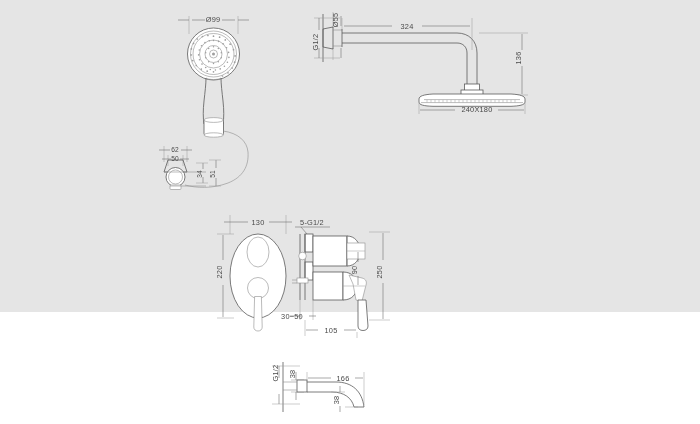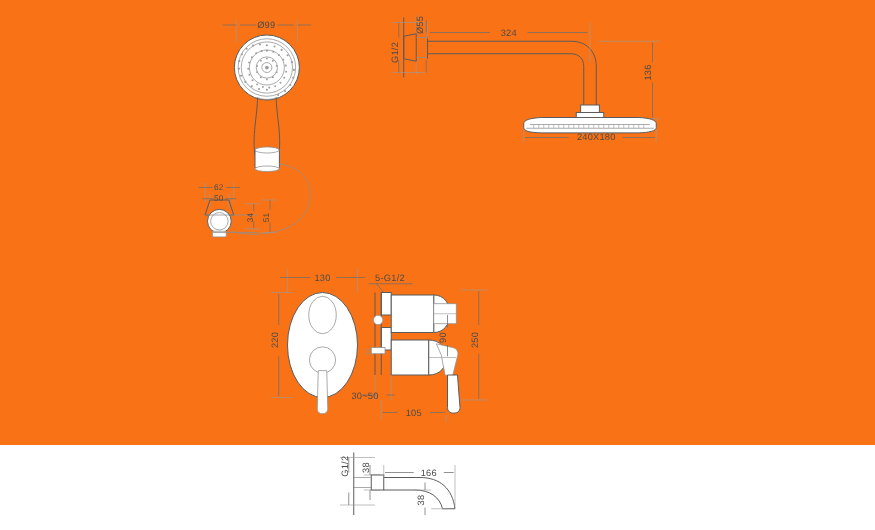--- a/index.html
+++ b/index.html
@@ -4,22 +4,22 @@
 <style>
   html,body{margin:0;padding:0;background:#ffffff;}
   body{
     width:700px;height:424px;
     font-family:"Liberation Sans", sans-serif;
     color:#3a3a3a;
     overflow:hidden;
     position:relative;
   }
   #sheet{
-    position:absolute;left:0;top:0;width:700px;height:356px;
-    background:#f97316;
+    position:absolute;left:0;top:0;width:700px;height:312px;
+    background:#e5e5e5;
     text-decoration:underline;
   }
   svg#drawing{position:absolute;left:0;top:0;width:700px;height:424px;}
   .ln{stroke:#5b5b5b;stroke-width:0.8;fill:none;}
   .ln-thin{stroke:#8d8d8d;stroke-width:0.6;fill:none;}
   .dim{stroke:#6e6e6e;stroke-width:0.6;fill:none;}
   .ext{stroke:#9a9a9a;stroke-width:0.5;fill:none;}
   .face{fill:#ffffff;stroke:#5b5b5b;stroke-width:0.8;}
   .face-l{fill:#ffffff;stroke:#8d8d8d;stroke-width:0.6;}
   .nozzle{fill:#9e9e9e;stroke:none;}

